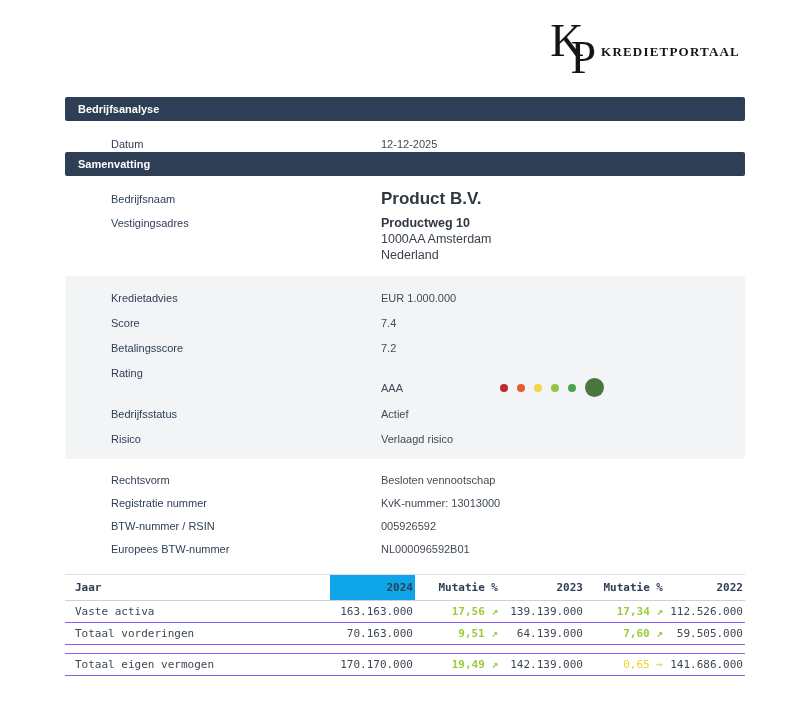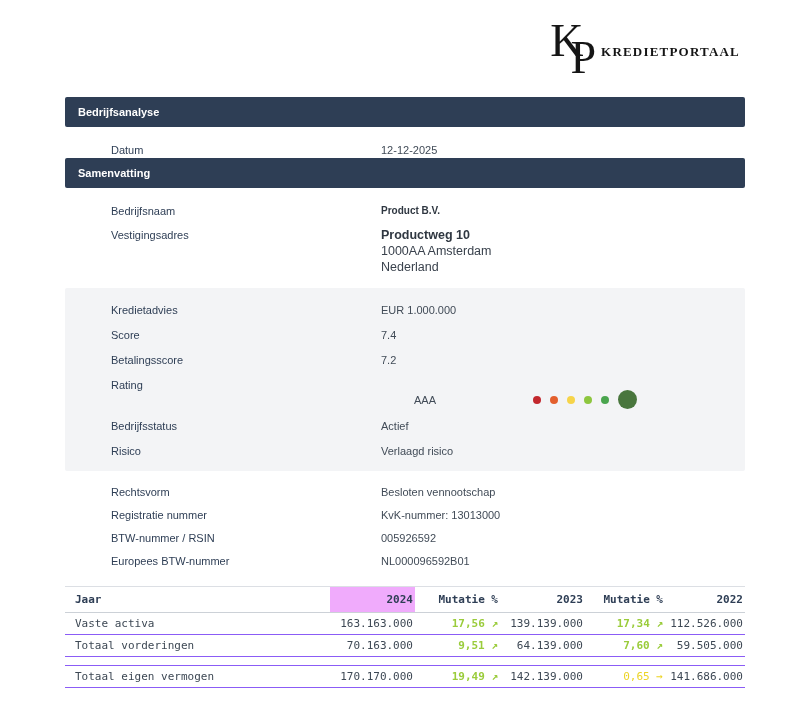--- a/index.html
+++ b/index.html
@@ -11,55 +11,55 @@
   
   .logo-row { height: 97px; display: flex; justify-content: flex-end; padding: 20px 70px 0 0; }
   .logo { display: flex; align-items: flex-start; font-family: "Liberation Serif", serif; color: #151515; }
   .logo-k { font-size: 46px; line-height: 0.9; }
   .logo-p { font-size: 46px; line-height: 0.9; margin-left: -13px; margin-top: 17px; }
   .logo-name { font-size: 13px; font-weight: bold; letter-spacing: 1.2px; margin-top: 24px; margin-left: 5px; }
 
   
   .content { margin: 0 65px; width: 680px; }
 
-  .section-bar { height: 30px; background: #2e3e55; border-radius: 2px; display: flex; align-items: center;
+  .section-bar { height: 24px; background: #2e3e55; border-radius: 2px; display: flex; align-items: center;
                  padding: 0 13px; color: #ffffff; font-size: 11px; font-weight: bold; }
   .bar-samenvatting { }
 
   .kv-row { display: flex; padding-left: 10px; font-size: 11px; line-height: 16px; }
   .kv-label { width: 270px; flex: 0 0 270px; font-weight: normal; color: #2e3e55; margin-left: 36px; }
   .kv-value { color: #414b57; }
 
   .datum-row { margin-top: 15px; }
   .company-row { margin-top: 15px; }
-  .company-row .kv-value { font-size: 10px; font-weight: bold; color: #2f3741; }
+  .company-row .kv-value { font-size: 17px; font-weight: bold; color: #2f3741; }
   .address-row { margin-top: 8px; align-items: flex-start; }
   .addr-line { font-size: 12.5px; line-height: 16px; color: #3a424d; }
   .addr-line.strong { font-weight: bold; color: #2f3741; }
 
   .grey-block { margin-top: 13px; background: #f3f4f6; border-radius: 2px; padding: 5px 0 12px; }
   .grey-block .kv-row { margin-top: 9px; }
   .rating-row { align-items: flex-start; }
-  .rating-value-line { display: flex; align-items: center; margin-top: 13px; margin-left: 33px; }
+  .rating-value-line { display: flex; align-items: center; margin-top: 13px; }
   .rating-dots { display: flex; align-items: center; margin-left: 97px; }
   .dot { width: 8px; height: 8px; border-radius: 50%; margin-right: 9px; }
   .dot.big { width: 19px; height: 19px; margin-right: 0; }
   .risico-row { margin-top: 13px; }
 
   .legal-block { margin-top: 13px; }
   .legal-block .kv-row { margin-top: 7px; }
   .legal-block .kv-row:first-child { margin-top: 0; }
 
   
   table { margin-top: 17px; width: 680px; table-layout: fixed; border-collapse: collapse;
           font-family: "DejaVu Sans Mono", monospace; font-size: 11px; color: #3d4854; }
   thead th { font-weight: bold; color: #2e3e55; text-align: right; padding: 6px 2px 6px 0;
              border-top: 1px solid #dcdfe4; border-bottom: 1px solid #ccd1d7; }
   thead th.col-label { text-align: left; padding-left: 10px; }
-  thead th.shaded { background: #f0abfc; }
+  thead th.shaded { background: #0ea5e9; }
   tbody td { text-align: right; padding: 4px 2px 4px 0; border-bottom: 1px solid #8b5cf6; }
   tbody td.col-label { text-align: left; padding-left: 10px; }
   tr.spacer td { height: 9px; padding: 0; }
   .up { color: #9acc3b; font-weight: bold; }
   .flat { color: #ecd426; }
 </style>
 </head>
 <body>
 
 <div class="page">

